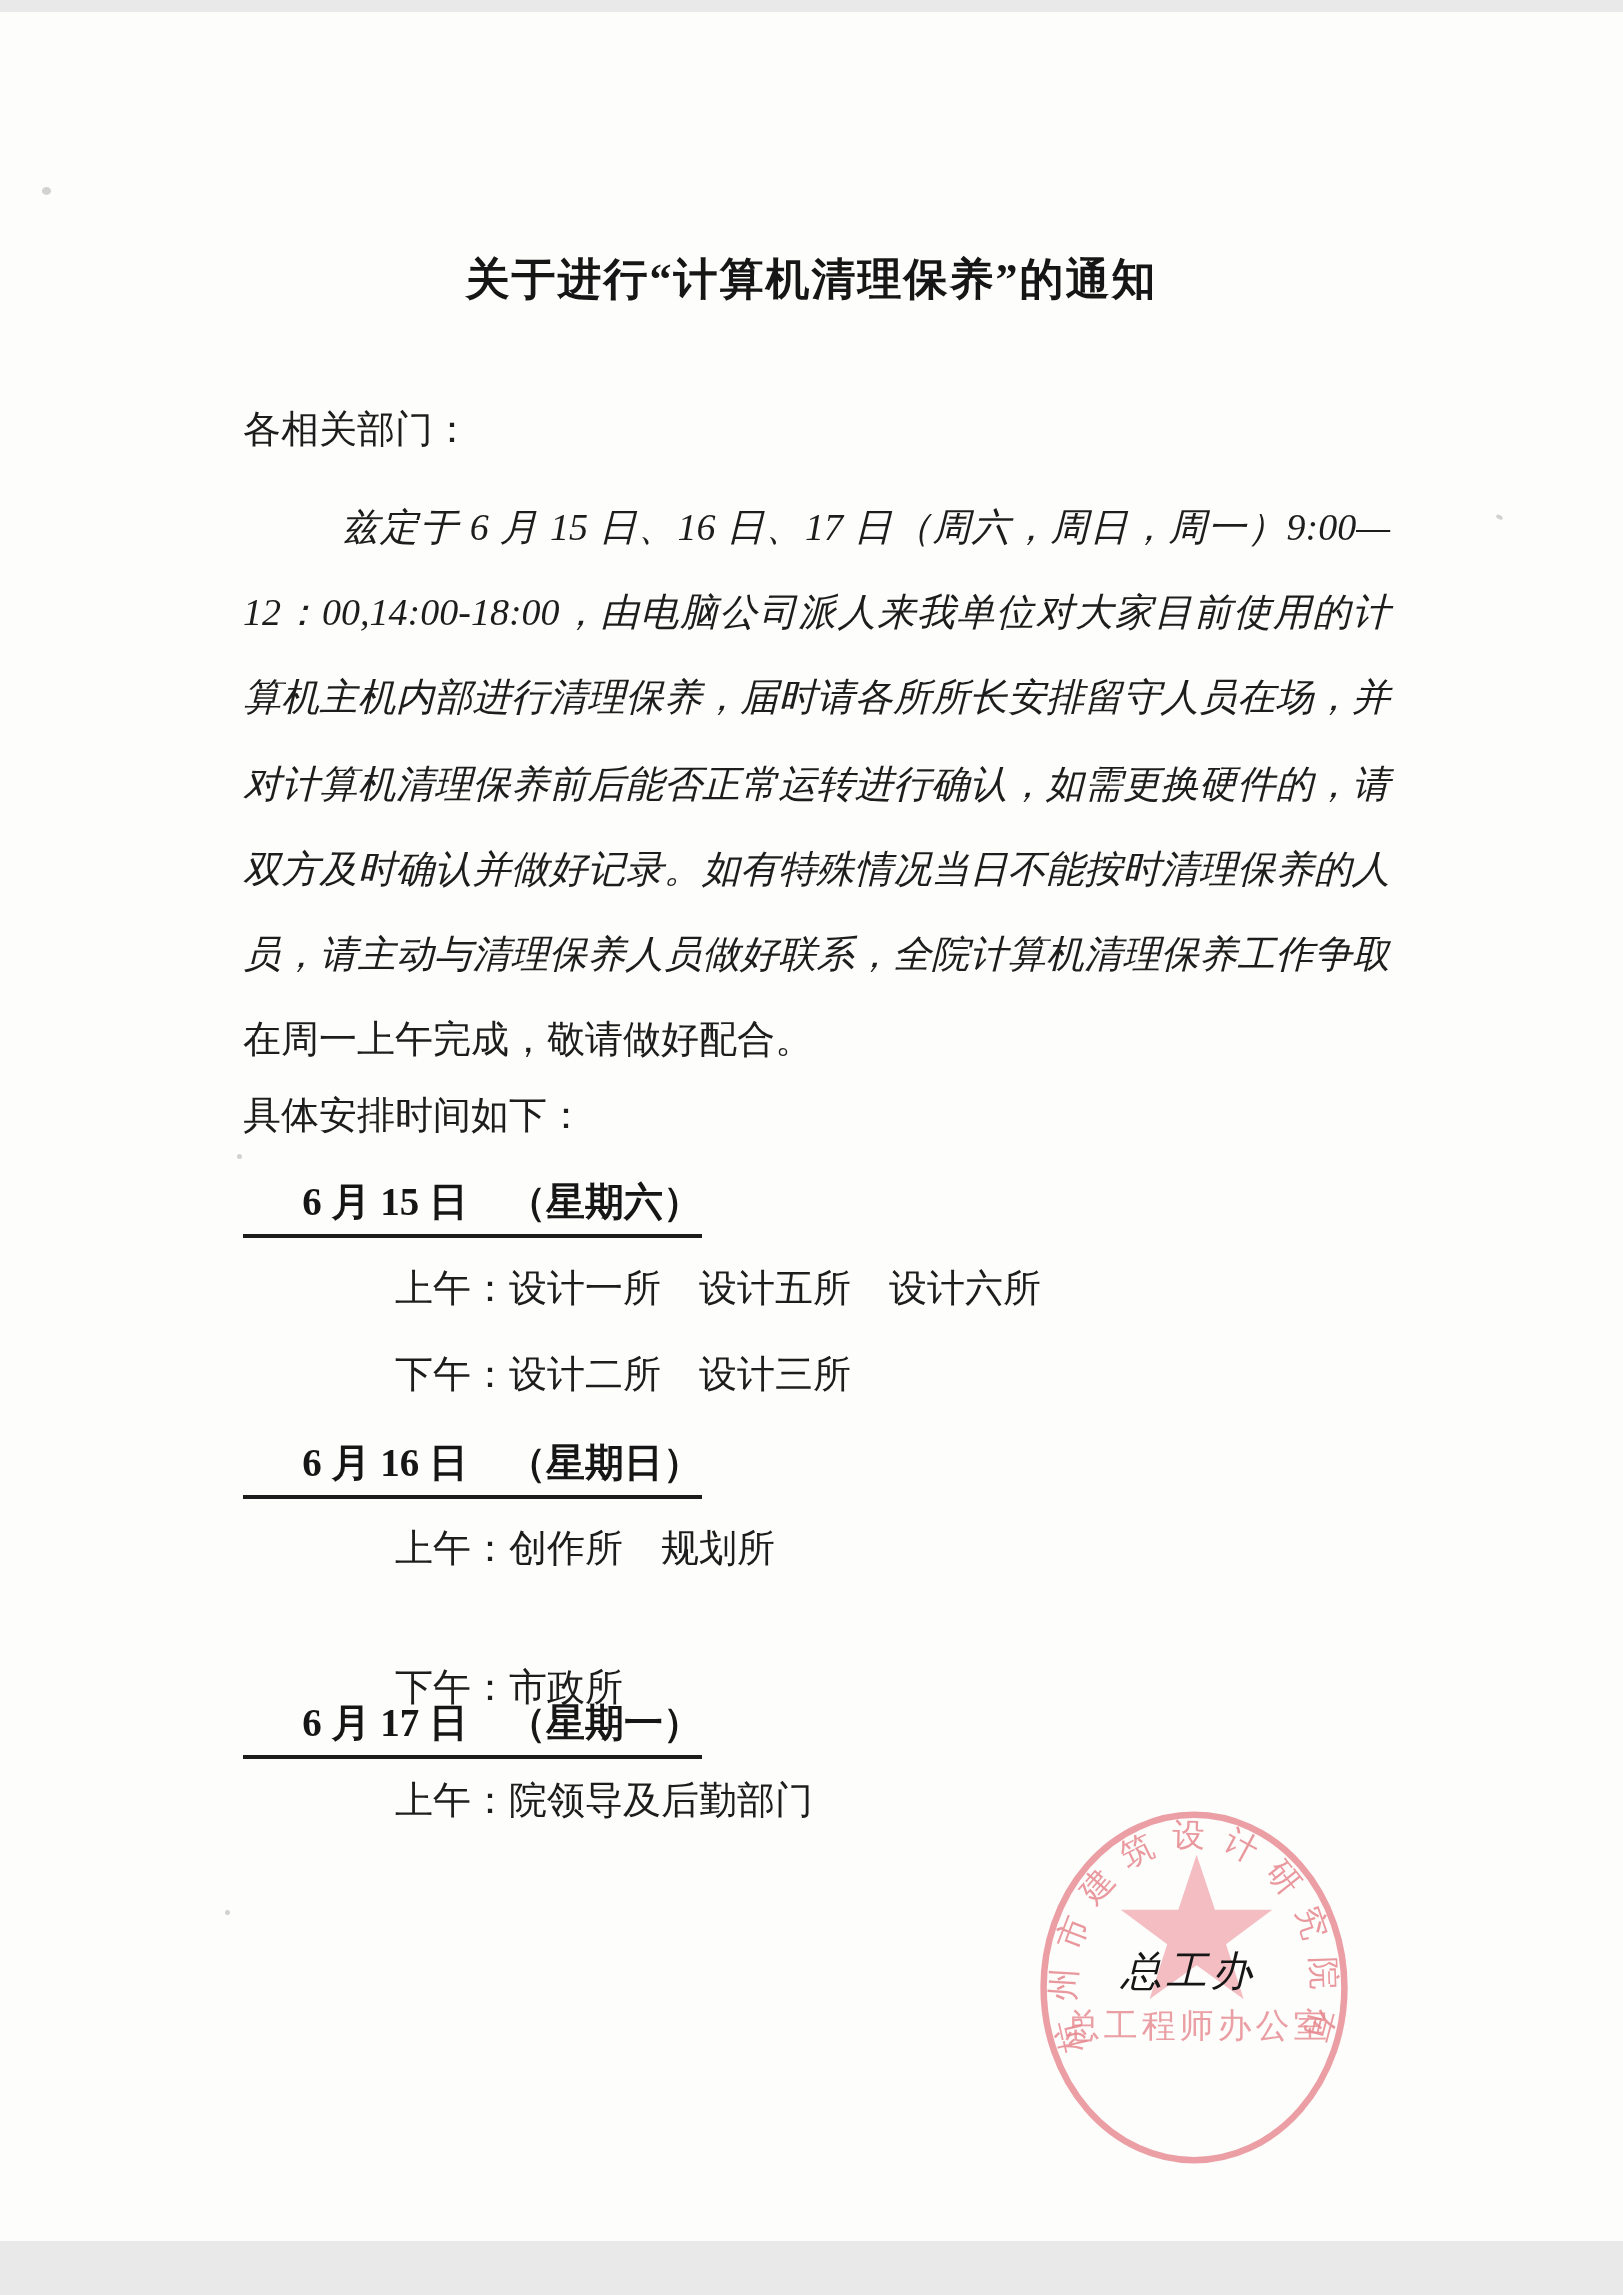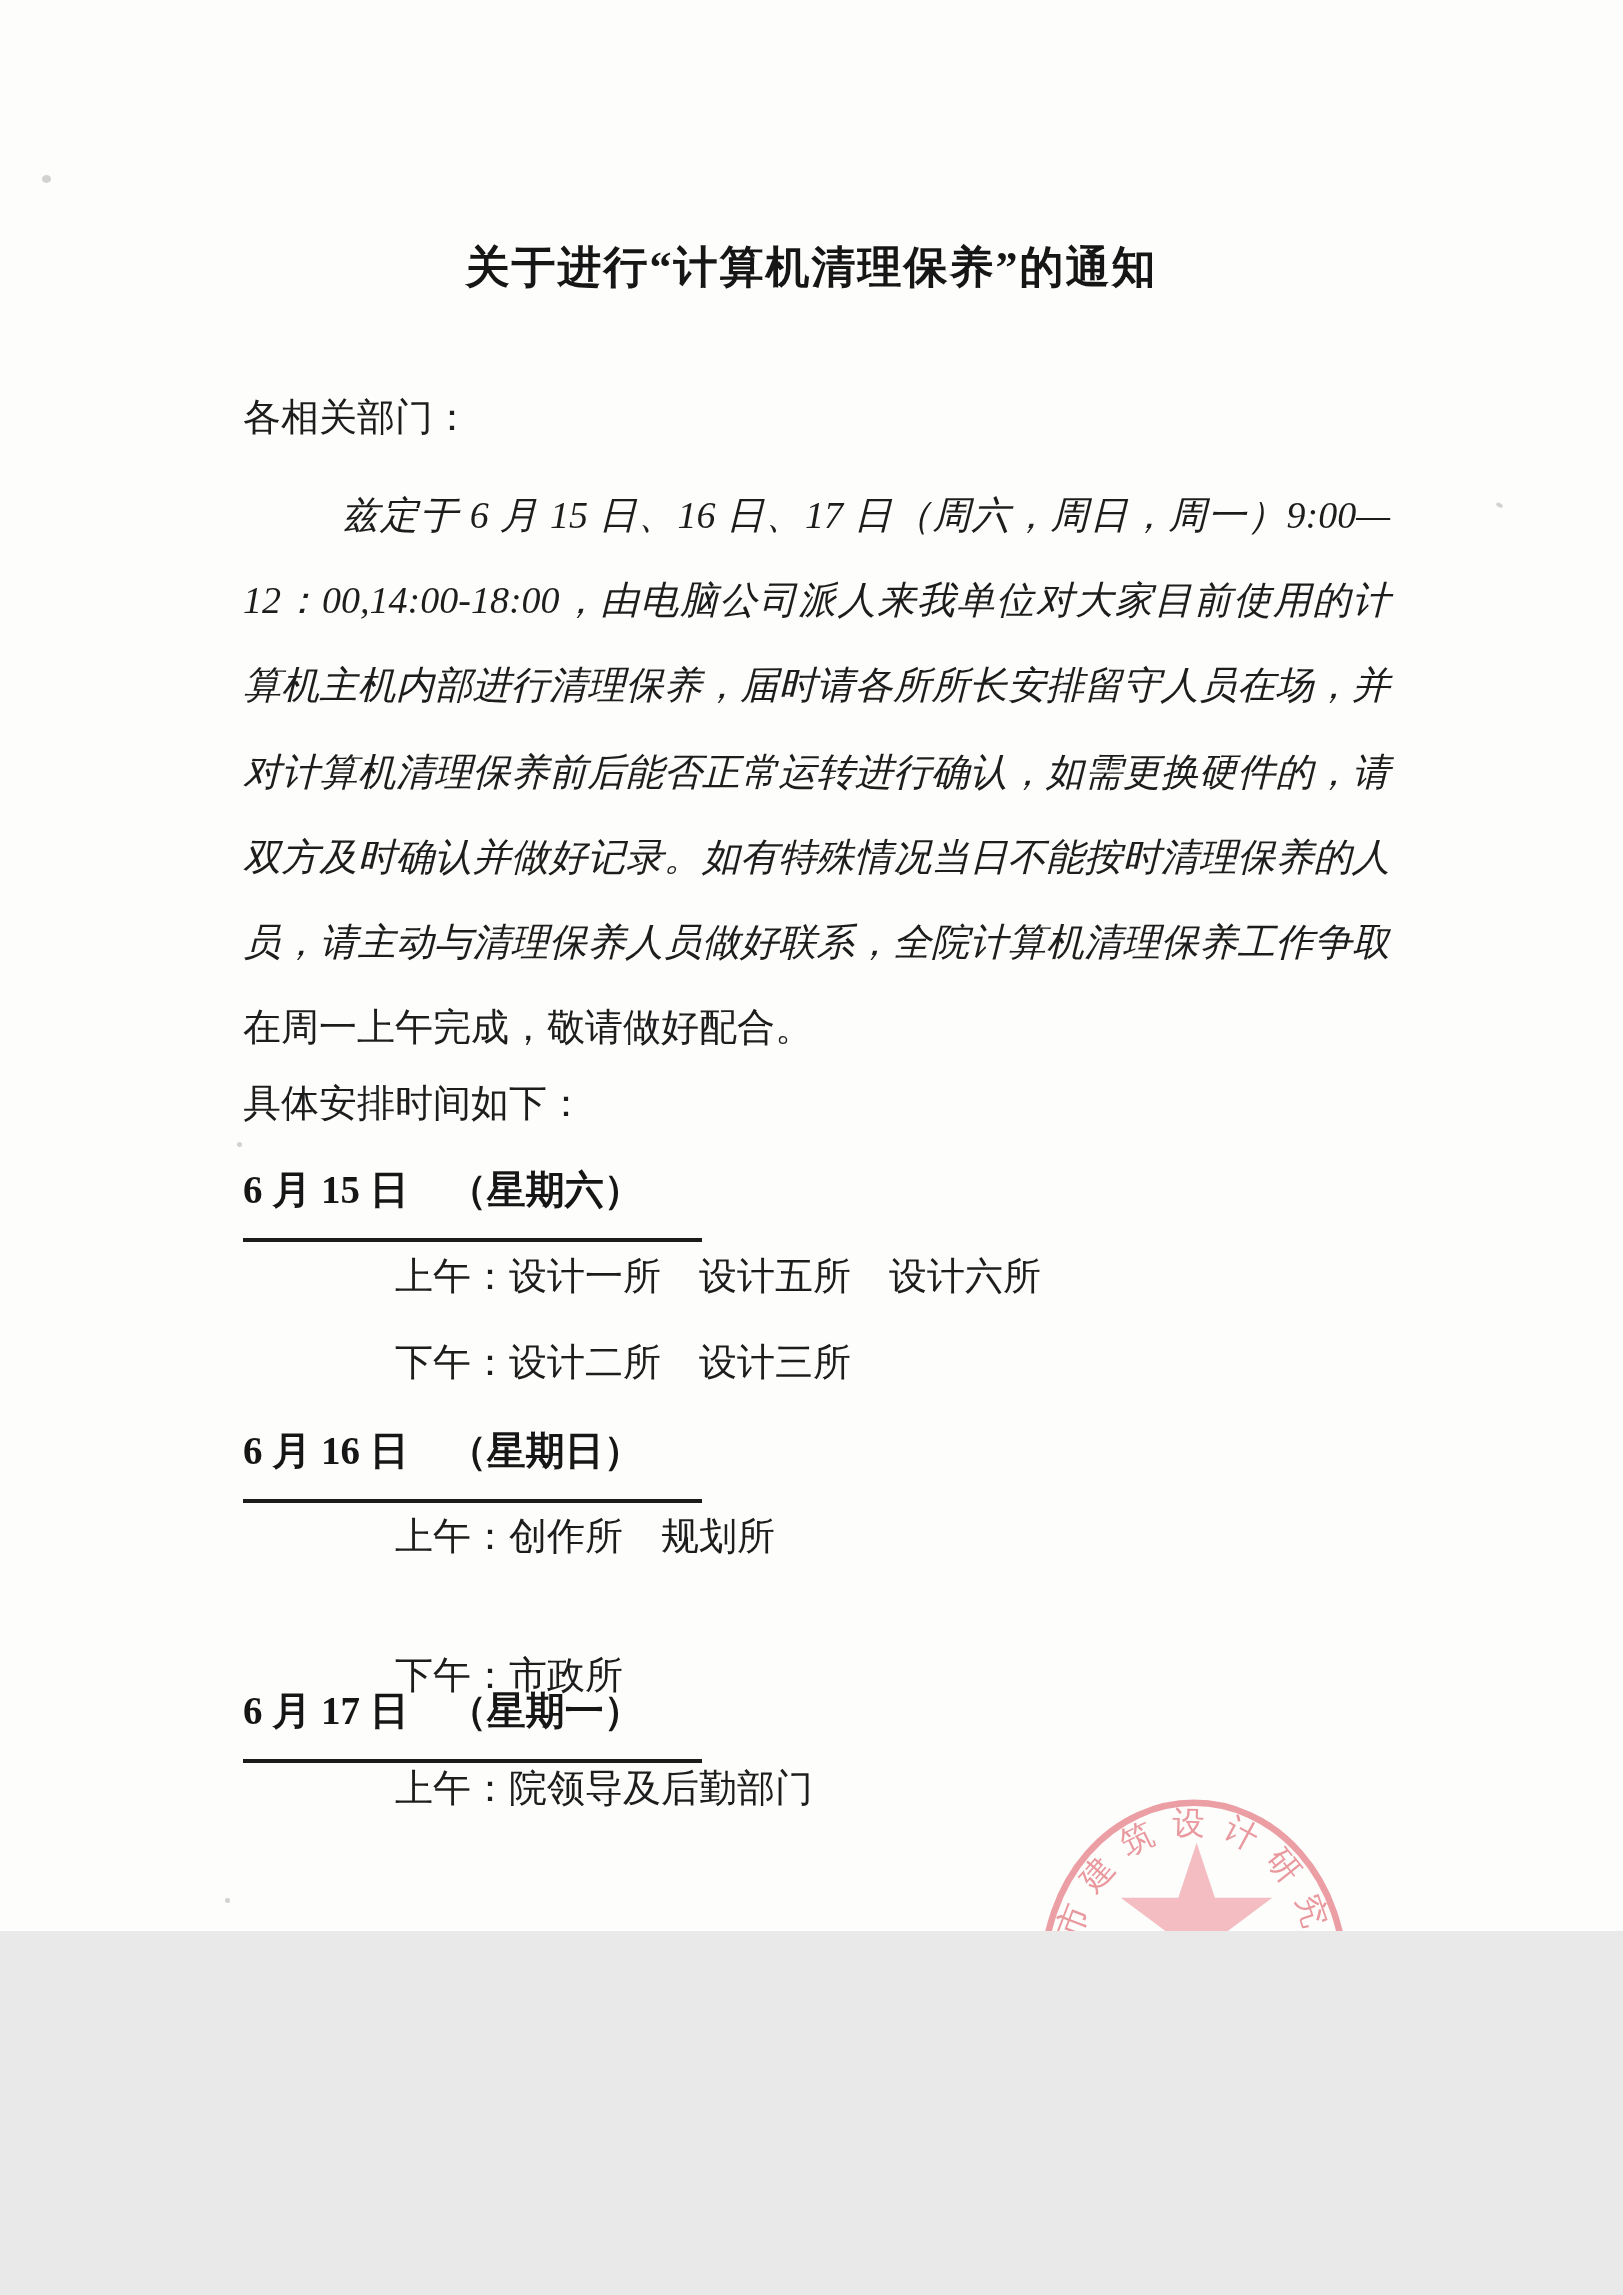--- a/index.html
+++ b/index.html
@@ -1,19 +1,19 @@
 <!DOCTYPE html>
 <html style="font-size:10.5px"><head>
 <meta charset="utf-8">
 <style>
   html,body{margin:0;padding:0;background:#e9e9e9;}
   .page{
     position:relative;
-    width:1623px;height:1931px;
-    margin:0 auto;
+    width:1623px;height:2229px;
+    margin:12px auto;
     background:#fdfdfc;
     overflow:hidden;
     color:#1d1d1d;
     font-family:"Liberation Serif","DejaVu Serif",serif;
   }
   .title{
     position:absolute;left:0;right:0;top:209px;
     text-align:center;
     font-size:44px;font-weight:bold;letter-spacing:2px;
     color:#161616;
@@ -21,21 +21,22 @@
   .line{
     position:absolute;left:243px;width:1147px;
     font-size:38px;line-height:1.25;
   }
   .just{ text-align:justify; text-align-last:justify;font-style:italic; }
   .indent{ padding-left:98px; width:1049px; }
   .heading{ font-weight:bold;font-size:39px;color:#161616; }
   .heading .u{
     display:inline-block;min-width:459px;
     border-bottom:4.6px solid #1c1c1c;
-    padding-bottom:23px;
+    padding-bottom:7px;
+    text-align:right;
   }
   .item{ padding-left:152px; }
   .sig{
     position:absolute;left:1121px;top:1932px;
     font-size:41px;letter-spacing:3.9px;z-index:3;color:#161616;font-style:italic;
   }
   .docdate{
     position:absolute;left:1043px;top:2004px;
     font-size:41px;letter-spacing:0.7px;z-index:3;color:#161616;
   }

